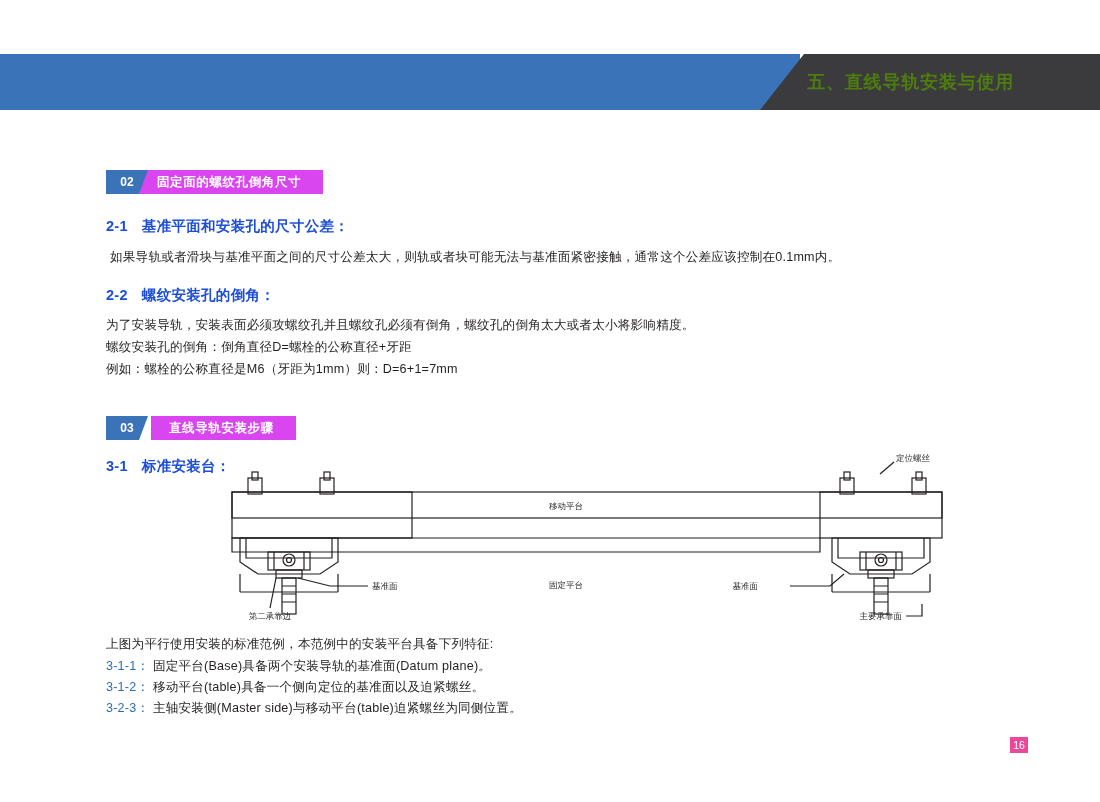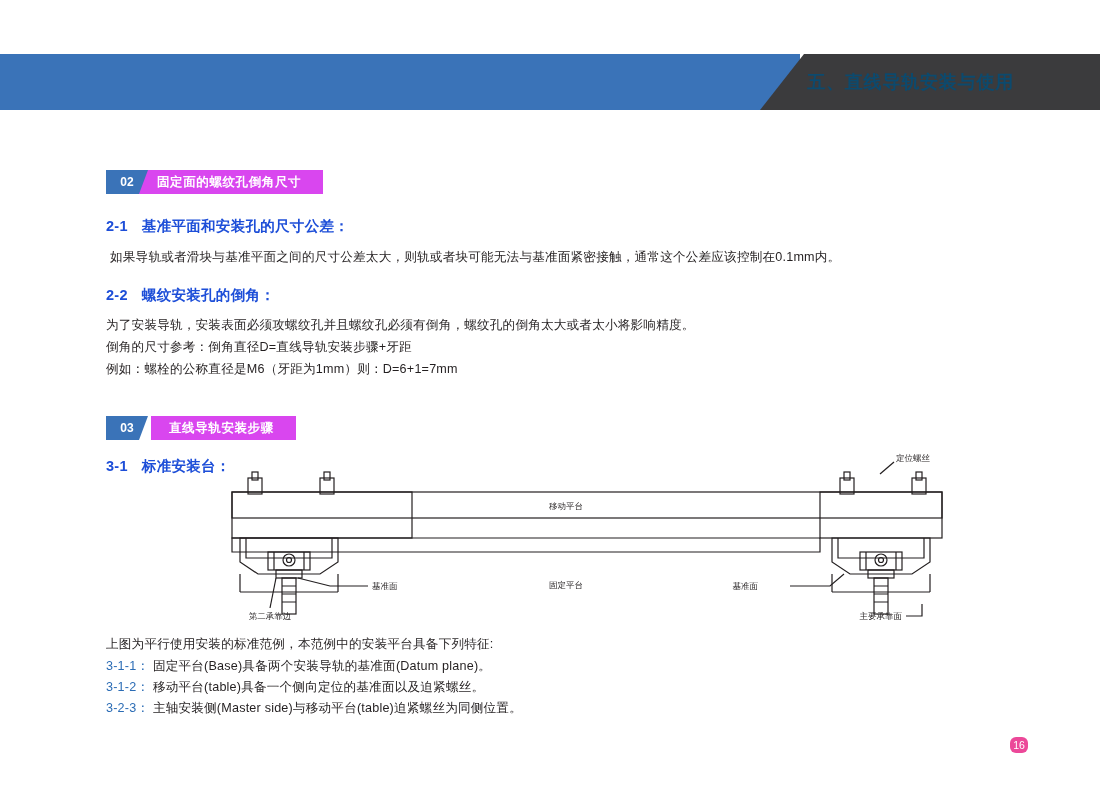--- a/index.html
+++ b/index.html
@@ -48,21 +48,21 @@
   }
   .header-section {
     position: absolute;
     right: 86px; top: 0;
     height: 56px;
     display: flex;
     align-items: center;
     font-size: 18px;
     font-weight: bold;
     letter-spacing: 0.8px;
-    color: #0c4a6e;
+    color: #4d7c0f;
     margin-left: 48px;
   }
 
   
   .section-bar {
     position: absolute;
     height: 24px;
     display: flex;
     align-items: stretch;
   }
@@ -131,21 +131,20 @@
   .page-num {
     position: absolute;
     right: 72px; top: 737px;
     width: 18px; height: 16px;
     background: #ec4899;
     color: #ffffff;
     font-size: 10.5px;
     display: flex;
     align-items: center;
     justify-content: center;
-    border-radius: 6px;
   }
 </style>
 </head>
 <body>
 
 <div class="header">
   <div class="header-blue"></div>
   <div class="header-dark"></div>
   <div class="header-section">五、直线导轨安装与使用</div>
 </div>
@@ -159,21 +158,21 @@
   <span class="num">2-1</span><span>基准平面和安装孔的尺寸公差：</span>
 </div>
 
 <div class="para" style="left:110px; top:247px;text-align:right;">如果导轨或者滑块与基准平面之间的尺寸公差太大，则轨或者块可能无法与基准面紧密接触，通常这个公差应该控制在0.1mm内。</div>
 
 <div class="sub-head" style="left:106px; top:286px;">
   <span class="num">2-2</span><span>螺纹安装孔的倒角：</span>
 </div>
 
 <div class="para" style="left:106px; top:315px;">为了安装导轨，安装表面必须攻螺纹孔并且螺纹孔必须有倒角，螺纹孔的倒角太大或者太小将影响精度。</div>
-<div class="para" style="left:106px; top:337px;">倒角的尺寸参考：倒角直径D=直线导轨安装步骤+牙距</div>
+<div class="para" style="left:106px; top:337px;">螺纹安装孔的倒角：倒角直径D=螺栓的公称直径+牙距</div>
 <div class="para" style="left:106px; top:359px;">例如：螺栓的公称直径是M6（牙距为1mm）则：D=6+1=7mm</div>
 
 <div class="section-bar" style="left:106px; top:416px;gap:12px;">
   <div class="section-num">03</div>
   <div class="section-name">直线导轨安装步骤</div>
 </div>
 
 <div class="sub-head" style="left:106px; top:457px;">
   <span class="num">3-1</span><span>标准安装台：</span>
 </div>

